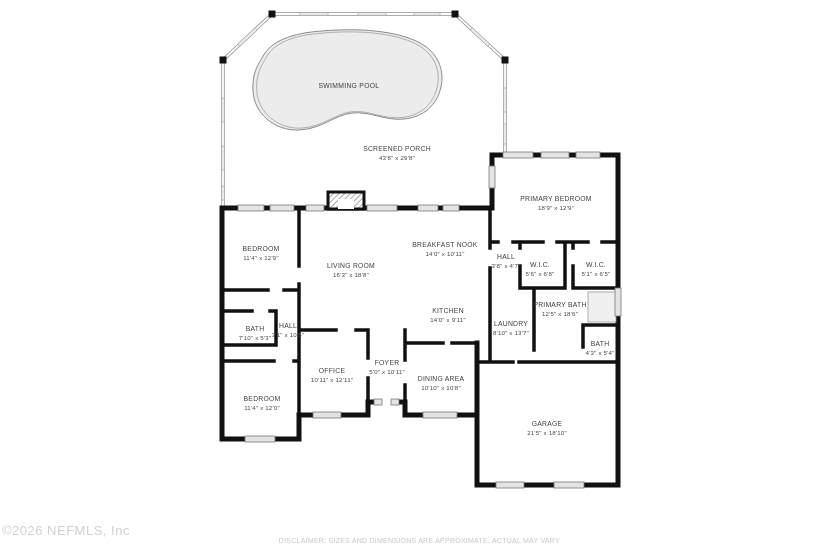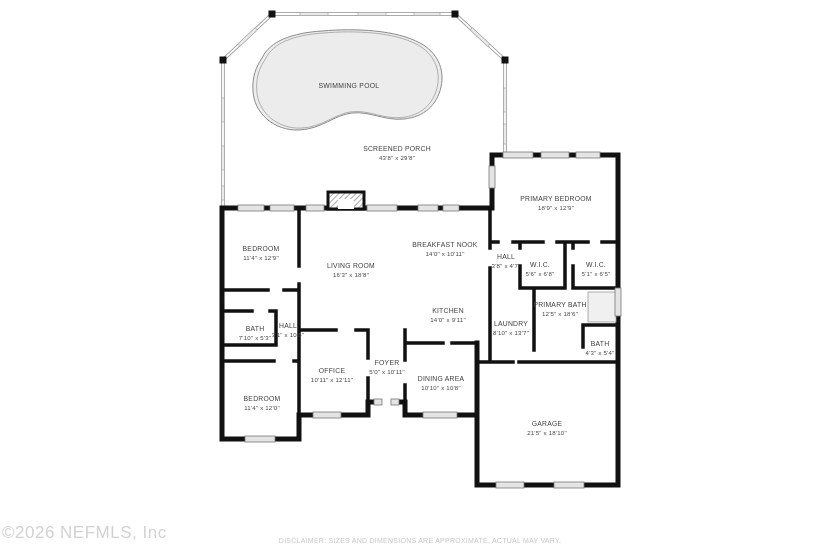--- a/index.html
+++ b/index.html
@@ -3,21 +3,21 @@
 <meta charset="utf-8">
 <style>
   html,body{margin:0;padding:0;background:#ffffff;}
   body{width:840px;height:560px;position:relative;overflow:hidden;
        font-family:"Liberation Sans", sans-serif;}
   .plan-wrap{position:absolute;left:0;top:0;width:840px;height:520px;}
   svg text{font-family:"Liberation Sans", sans-serif;fill:#3b3b3b;}
   text.room-name{font-size:6.8px;letter-spacing:.25px;}
   text.room-dims{font-size:6.1px;letter-spacing:.2px;fill:#4a4a4a;}
   text.pool-name{font-size:6.8px;letter-spacing:.3px;}
-  .footer-watermark{position:absolute;left:2px;top:523px;font-size:17px;
+  .footer-watermark{position:absolute;left:2px;top:523px;font-size:13px;
       color:#d2d2d2;letter-spacing:.5px;}
   .footer-disclaimer{position:absolute;left:0;right:0;top:537px;
       text-align:center;font-size:7px;color:#c8c8c8;letter-spacing:.25px;}
 </style>
 </head>
 <body>
 
 <div class="plan-wrap">
 <svg viewBox="0 0 840 520" width="840" height="520">
   <defs>

